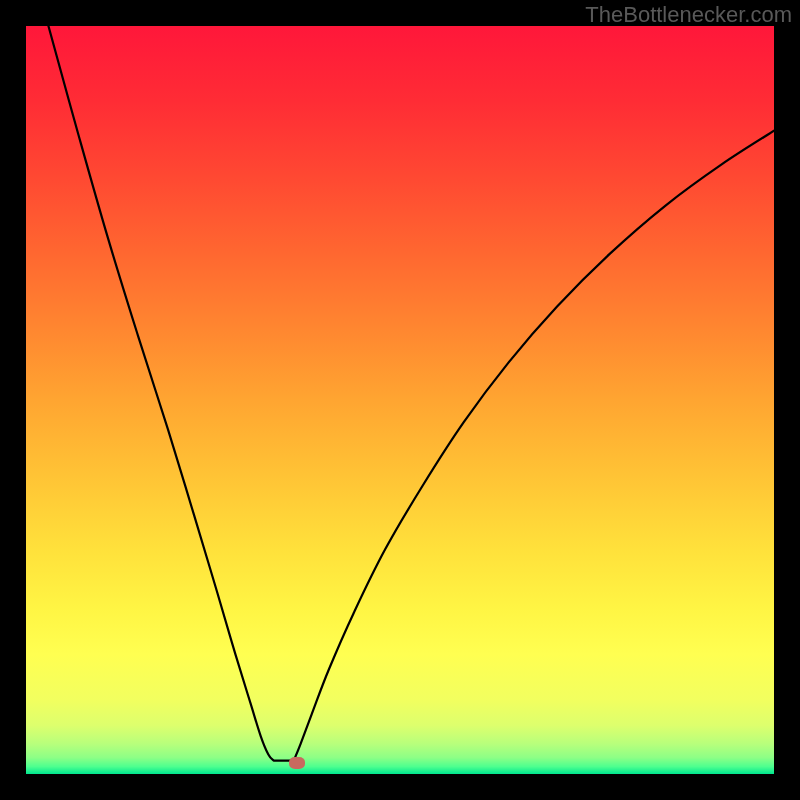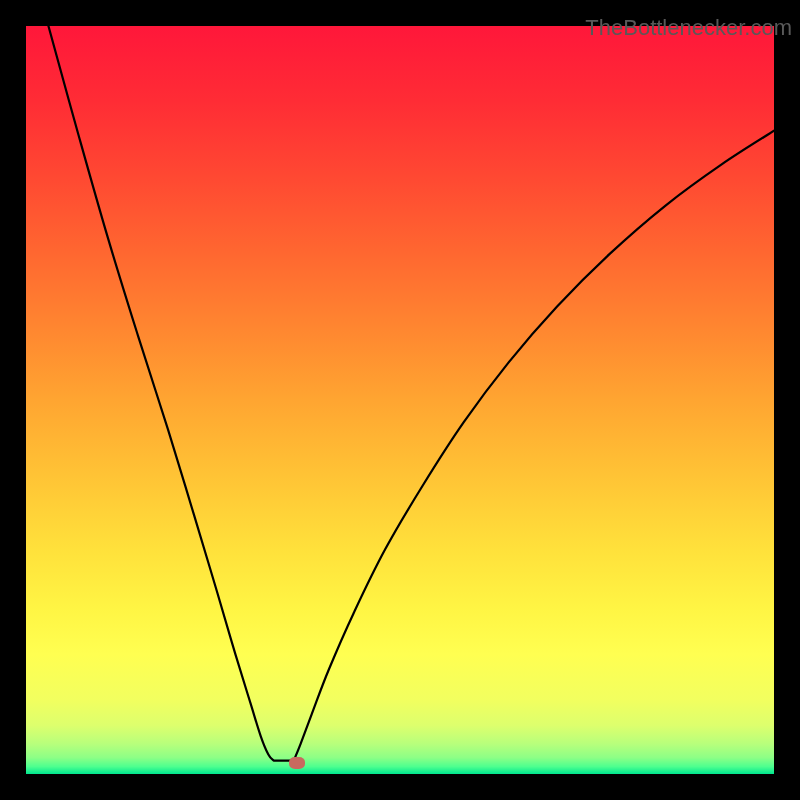--- a/index.html
+++ b/index.html
@@ -7,21 +7,21 @@
     padding: 0;
     width: 800px;
     height: 800px;
     background: #000;
     position: relative;
     overflow: hidden;
     font-family: Arial, Helvetica, sans-serif;
   }
   .watermark {
     position: absolute;
-    top: 15px;
+    top: 2px;
     right: 8px;
     color: #595959;
     font-size: 22px;
     font-weight: 400;
     z-index: 10;
   }
   .plot-area {
     position: absolute;
     left: 26px;
     top: 26px;

